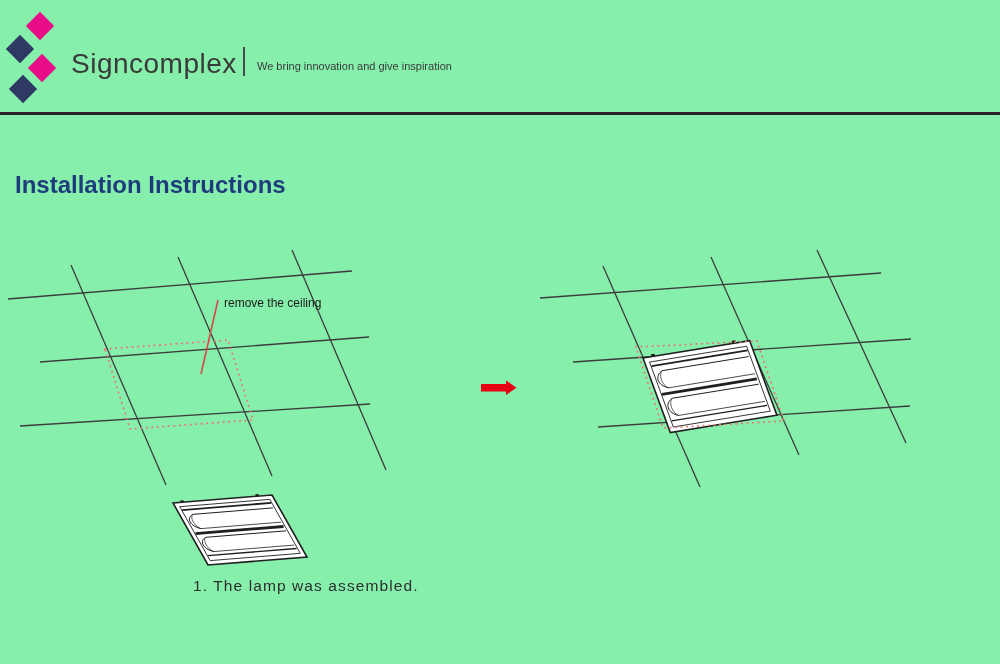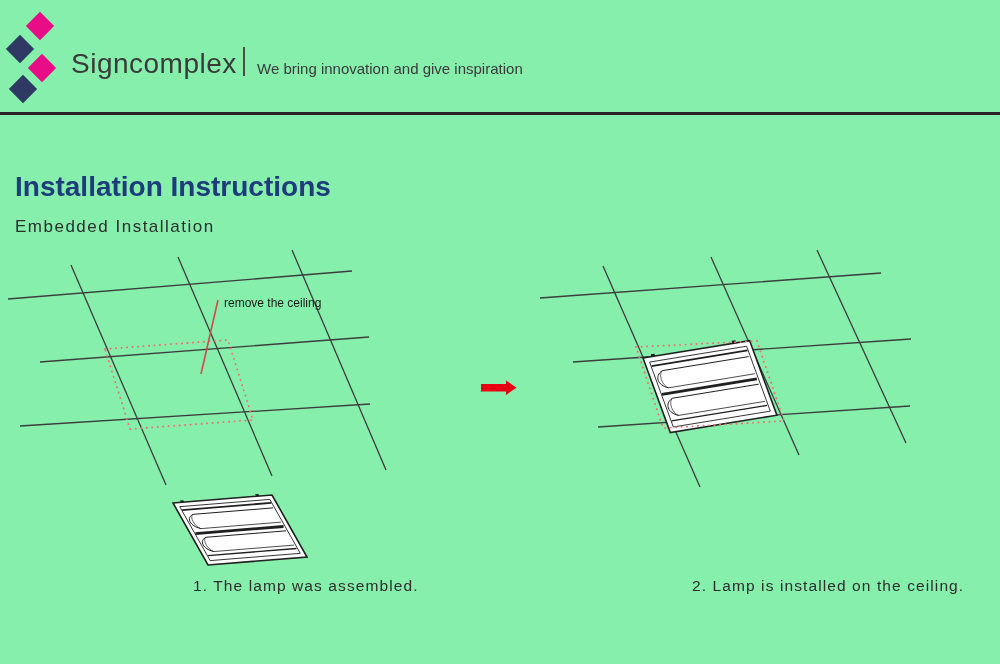--- a/index.html
+++ b/index.html
@@ -14,26 +14,26 @@
   .d1 { left:29.5px; top:16px; }
   .d2 { left:10px;   top:38.5px; }
   .d3 { left:32px;   top:57.5px; }
   .d4 { left:12.5px; top:79px; }
   .brand-name {
     position:absolute; left:71px; top:48px; font-size:28px; color:#3a3a3a;
     letter-spacing:0.5px; white-space:nowrap;
   }
   .brand-divider { position:absolute; left:243px; top:47px; width:1.6px; height:29px; background:#4a4a4a; }
   .brand-tagline {
-    position:absolute; left:257px; top:60px; font-size:15px; color:#3a3a3a; white-space:nowrap;
+    position:absolute; left:257px; top:60px; font-size:11px; color:#3a3a3a; white-space:nowrap;
   }
   .header-rule { position:absolute; left:0; top:112px; width:1000px; height:2.5px; background:var(--rule-dark); }
   
   .doc-title {
-    position:absolute; left:15px; top:171px; margin:0; font-size:28px; font-weight:bold;
+    position:absolute; left:15px; top:171px; margin:0; font-size:24px; font-weight:bold;
     color:var(--title-blue); white-space:nowrap;
   }
   .doc-subtitle {
     position:absolute; left:15px; top:217px; margin:0; font-size:17px; font-weight:normal;
     color:var(--text-dark); letter-spacing:1.5px; white-space:nowrap;
   }
   
   .diagram-svg { position:absolute; left:0; top:0; width:1000px; height:664px; }
   .grid-line { stroke:var(--grid-gray); stroke-width:1.3px; fill:none; }
   .dotted {
@@ -65,21 +65,20 @@
     <span class="diamond navy d2"></span>
     <span class="diamond pink d3"></span>
     <span class="diamond navy d4"></span>
     <span class="brand-name">Signcomplex</span>
     <span class="brand-divider"></span>
     <span class="brand-tagline">We bring innovation and give inspiration</span>
     <div class="header-rule"></div>
   </header>
 
   <h1 class="doc-title">Installation Instructions</h1>
-  <h2 class="doc-subtitle">Embedded Installation</h2>
 
   <svg class="diagram-svg" viewBox="0 0 1000 664" xmlns="http://www.w3.org/2000/svg">
     <defs>
       <g id="lamp">
         <rect class="lamp-solid" x="8" y="-3" width="3.4" height="3.4" vector-effect="non-scaling-stroke"></rect>
         <rect class="lamp-solid" x="84" y="-3.4" width="3.4" height="3.4" vector-effect="non-scaling-stroke"></rect>
         <rect class="lamp-face" x="0" y="0" width="100" height="100" stroke-width="1.6" vector-effect="non-scaling-stroke"></rect>
         <rect class="lamp-line" x="4.5" y="6.5" width="91" height="87" stroke-width="0.9" vector-effect="non-scaling-stroke"></rect>
         <line class="lamp-line" x1="5" y1="12" x2="95" y2="12" stroke-width="1.8" vector-effect="non-scaling-stroke"></line>
         <line class="lamp-line" x1="13" y1="20" x2="94" y2="20" stroke-width="1" vector-effect="non-scaling-stroke"></line>
@@ -116,15 +115,14 @@
       <path class="grid-line" d="M603,266 L700,487"></path>
       <path class="grid-line" d="M711,257 L799,455"></path>
       <path class="grid-line" d="M817,250 L906,443"></path>
     </g>
     <use href="#lamp" transform="matrix(1.066,-0.174,0.273,0.746,643,358)"></use>
     <path class="dotted" d="M636,347 L757,341 L784,421 L663,428 Z"></path>
   </svg>
 
   <span class="annotation-label">remove the ceiling</span>
   <span class="step-caption caption-1">1. The lamp was assembled.</span>
-  <span class="step-caption caption-2">2. Lamp is installed on the ceiling.</span>
 
 </div>
 
 </body></html>

